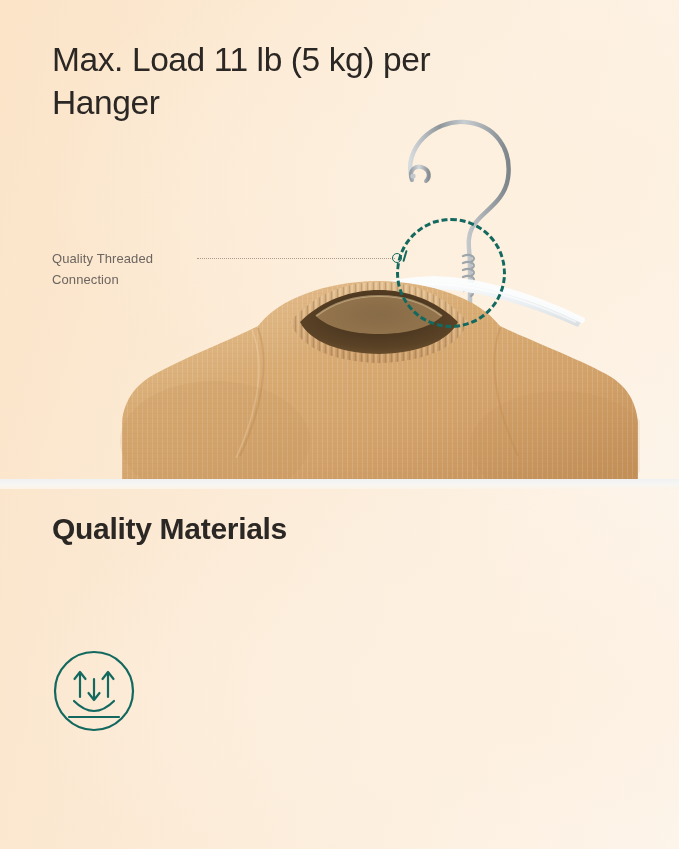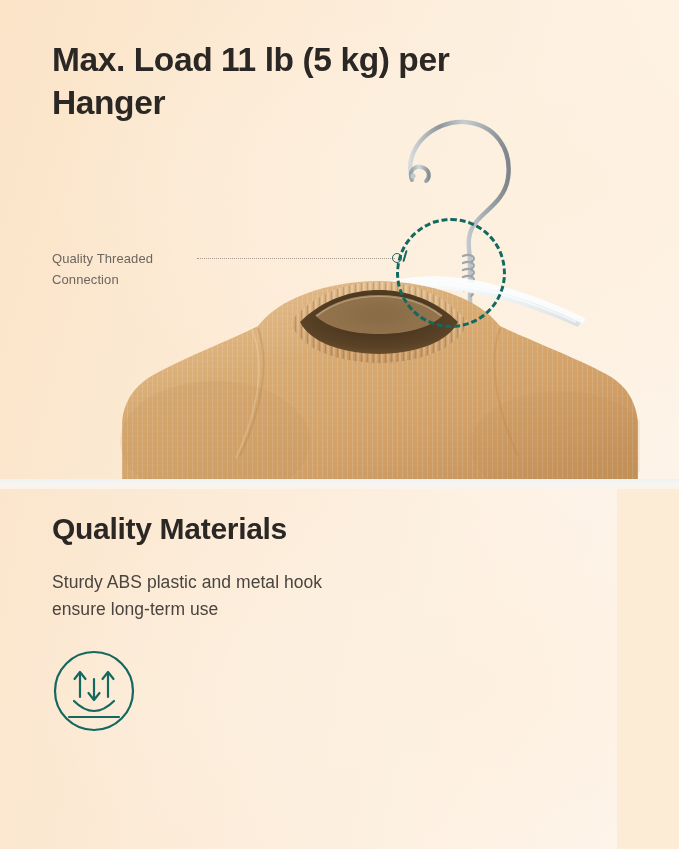--- a/index.html
+++ b/index.html
@@ -12,21 +12,21 @@
 
   
   .panel-top{
     position:absolute;left:0;top:0;width:679px;height:479px;overflow:hidden;
     background:
       radial-gradient(120% 90% at 78% 38%, #FDF0DF 0%, rgba(253,240,223,0) 60%),
       linear-gradient(105deg,#FBE4C8 0%,#FCEAD4 38%,#FDF1E2 72%,#FDF4E9 100%);
   }
   .headline{
     position:absolute;left:52px;top:38px;width:470px;
-    font-size:33.5px;line-height:43px;font-weight:700;
+    font-size:33.5px;line-height:43px;font-weight:400;
     color:#2B2724;letter-spacing:-0.4px;
   }
 
   
   .callout-label{
     position:absolute;left:52px;top:248px;width:170px;
     font-size:13px;line-height:21px;color:#6C6560;letter-spacing:0.1px;
   }
   .leader{
     position:absolute;left:197px;top:258px;width:198px;height:2px;
@@ -56,21 +56,21 @@
   }
 
   
   .divider{
     position:absolute;left:0;top:479px;width:679px;height:10px;
     background:linear-gradient(180deg,#EFF1F2 0%,#F7F6F3 55%,#FCF3E6 100%);
   }
 
   
   .panel-bot{
-    position:absolute;left:0;top:489px;width:617px;height:360px;overflow:hidden;
+    position:absolute;left:0;top:489px;width:679px;height:360px;overflow:hidden;
     background:
       radial-gradient(110% 95% at 70% 55%, #FDF0E0 0%, rgba(253,240,224,0) 62%),
       linear-gradient(100deg,#FBE6CD 0%,#FCECD9 40%,#FDF2E5 75%,#FDF5EC 100%);
   }
   .h2{
     position:absolute;left:52px;top:23px;
     font-size:30px;font-weight:700;color:#2B2724;letter-spacing:-0.3px;
   }
   .sub{
     position:absolute;left:52px;top:80px;width:370px;
@@ -200,24 +200,20 @@
     <div class="dash-circle"></div>
 
     <div class="headline">Max. Load 11 lb (5 kg) per Hanger</div>
   </div>
 
   <div class="divider"></div>
 
   <div class="panel-bot">
 
     <div class="h2">Quality Materials</div>
-    <div class="sub">
-      <span>Sturdy ABS plastic and metal hook</span><br>
-      <span>ensure long-term use</span>
-    </div>
 
     <svg class="badge" viewBox="0 0 84 84">
       <circle cx="42" cy="42" r="39" fill="none" stroke="#13695F" stroke-width="2.2"></circle>
       <g stroke="#13695F" stroke-width="2.2" fill="none" stroke-linecap="round" stroke-linejoin="round">
 
         <path d="M28 48 L28 24"></path>
         <path d="M22.5 30 L28 23 L33.5 30"></path>
 
         <path d="M56 48 L56 24"></path>
         <path d="M50.5 30 L56 23 L61.5 30"></path>

